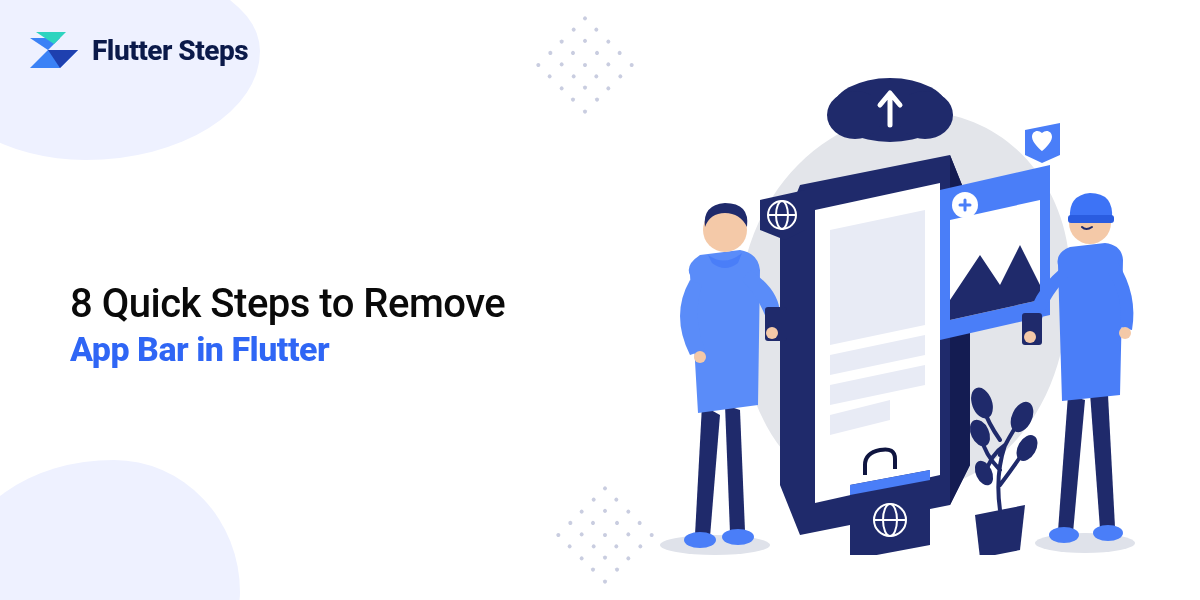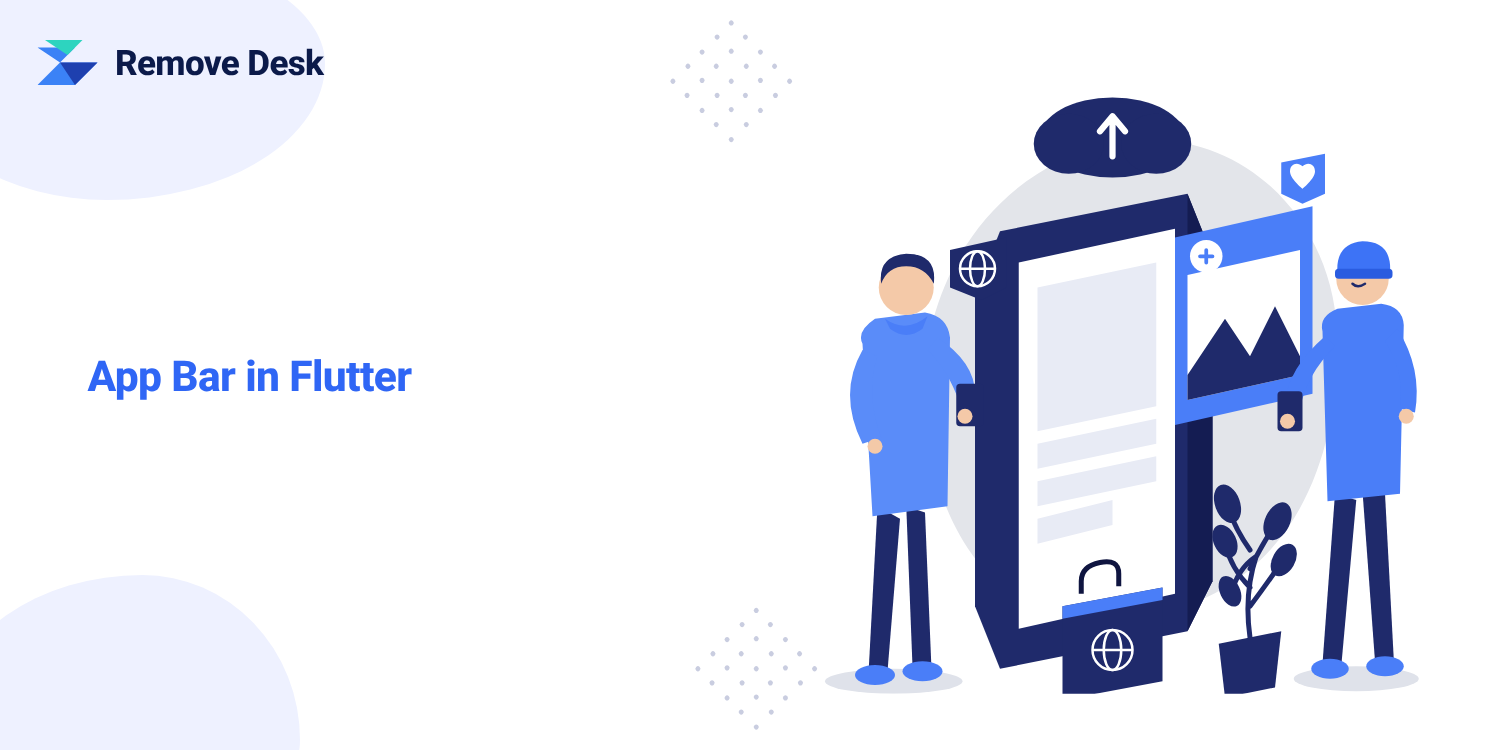--- a/index.html
+++ b/index.html
@@ -164,24 +164,25 @@
 </div>
 
 <div class="logo">
   <span class="logo-mark">
     <svg width="52" height="44" viewBox="0 0 52 44">
       <polygon points="0,10 30,10 18,22 48,22 30,40 0,40 18,22" fill="#3b82f6"></polygon>
       <polygon points="6,4 36,4 24,16" fill="#2dd4bf"></polygon>
       <polygon points="18,22 48,22 30,40" fill="#1e40af"></polygon>
     </svg>
   </span>
-  <span class="logo-text">Remove Desk</span>
+  <span class="logo-text">Flutter Steps</span>
 </div>
 
 <div class="heading">
+  <div class="heading-line1">8 Quick Steps to Remove</div>
   <div class="heading-line2">App Bar in Flutter</div>
 </div>
 
 <div class="illustration">
   <svg width="520" height="500" viewBox="0 0 520 500">
 
     <path d="M 260 60 C 360 40 440 120 440 220 C 440 320 400 420 280 440 C 180 460 120 380 110 280 C 100 180 160 80 260 60 Z" fill="#e3e5ea"></path>
 
     <g>
       <ellipse cx="260" cy="55" rx="58" ry="32" fill="#1f2a6b"></ellipse>

